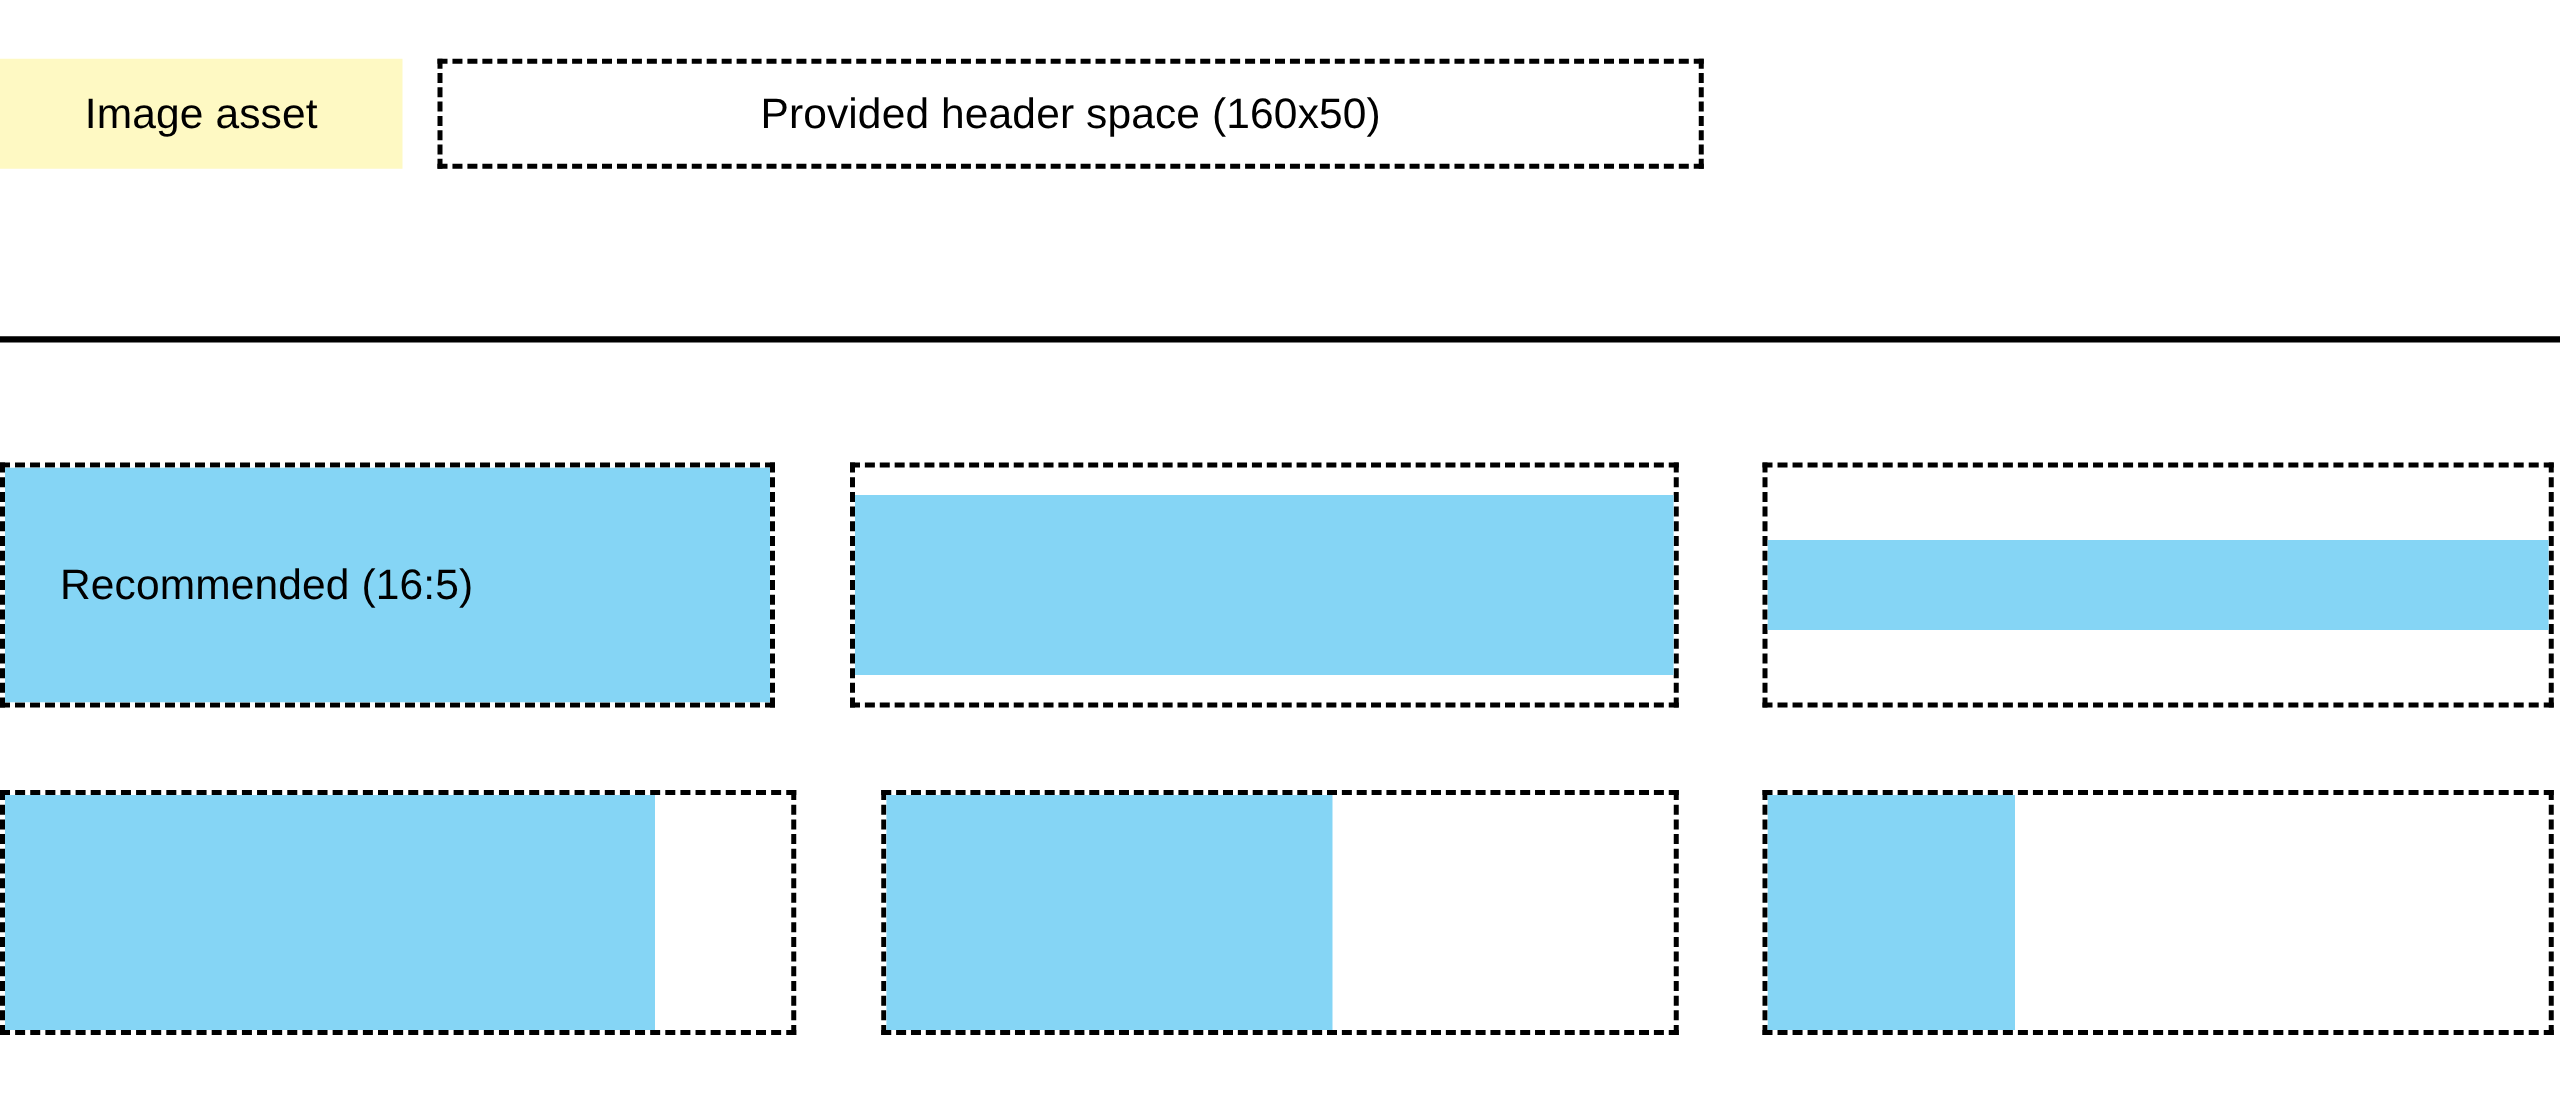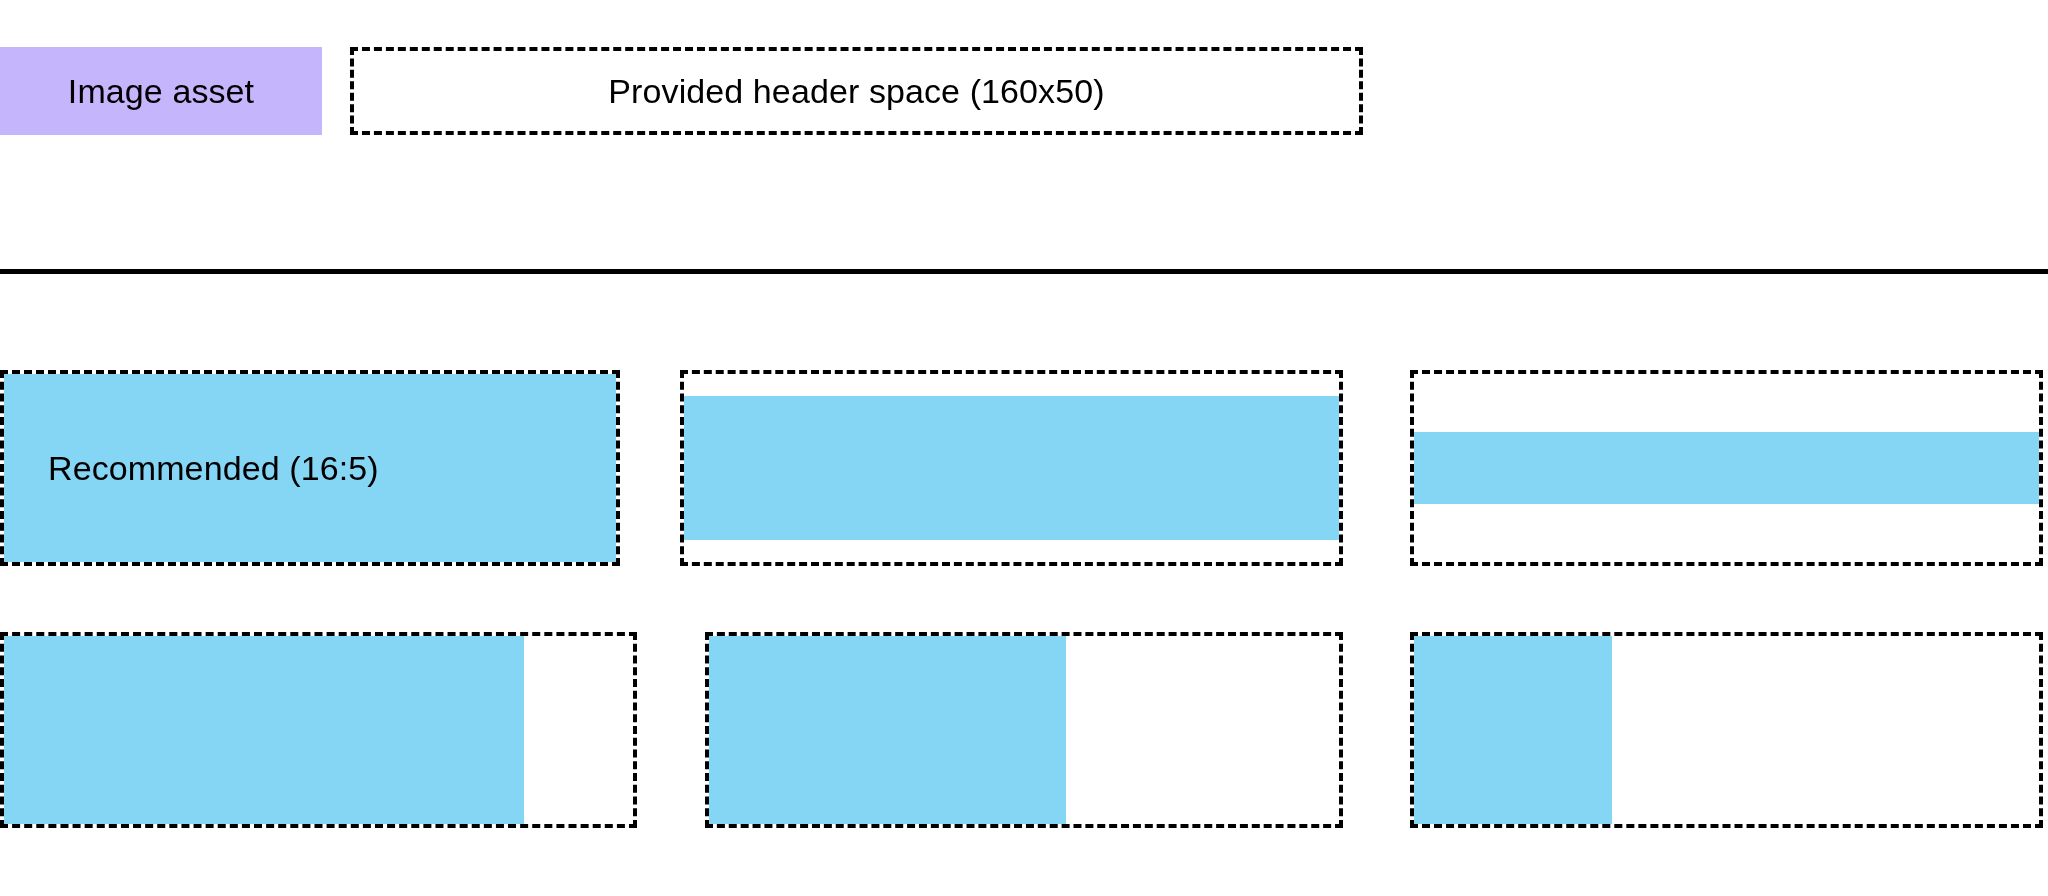--- a/index.html
+++ b/index.html
@@ -33,21 +33,21 @@
     width: 2048px;
     height: 88px;
   }
 
   .image-asset-swatch {
     position: absolute;
     left: 0;
     top: 0;
     width: 322px;
     height: 88px;
-    background: #c4b5fd;
+    background: #fef9c3;
     display: flex;
     align-items: center;
     justify-content: center;
   }
 
   .image-asset-label {
     font-size: 34px;
     line-height: 1;
     letter-spacing: 0.1px;
     color: #000;

